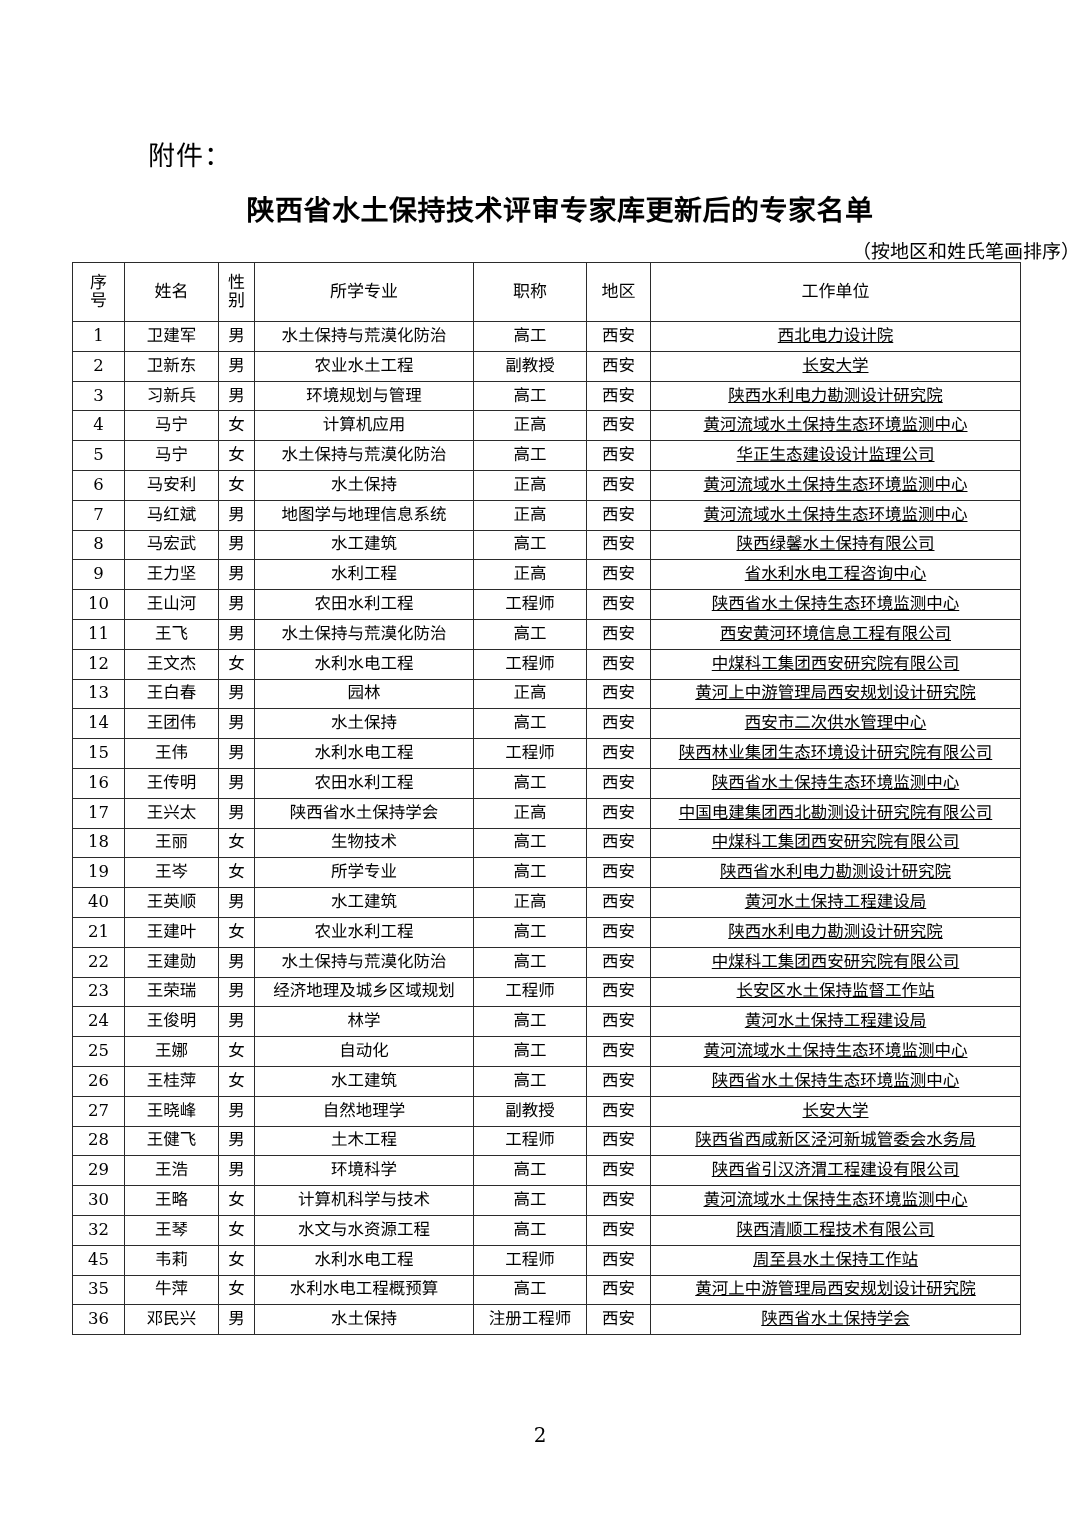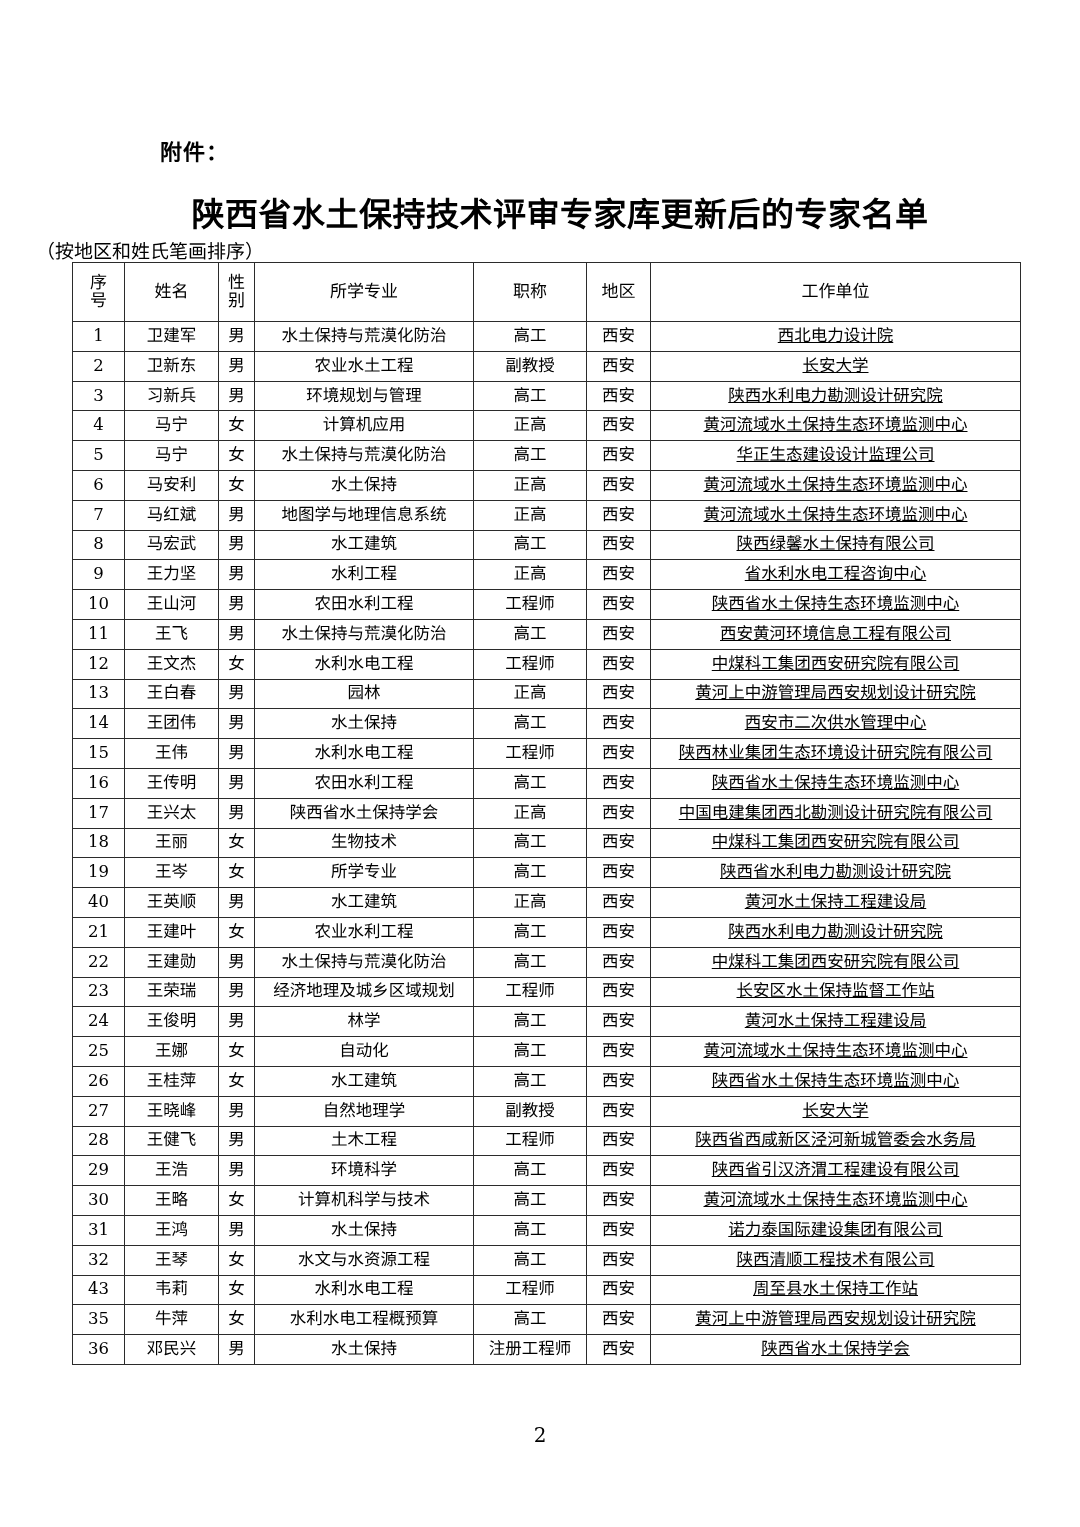--- a/index.html
+++ b/index.html
@@ -19,45 +19,45 @@
   .page {
     width: 1080px;
     height: 1527px;
     position: relative;
     box-sizing: border-box;
   }
 
   
   .attachment-label {
     position: absolute;
-    left: 160px;
+    left: 148px;
     top: 134px;
-    font-size: 22px;
-    font-weight: bold;
+    font-size: 27px;
+    font-weight: normal;
     letter-spacing: 1px;
     font-family: "DejaVu Serif", "Liberation Serif", serif;
   }
   .doc-title {
     position: absolute;
     left: 0;
     right: 0;
     top: 188px;
     text-align: center;
-    font-size: 33px;
+    font-size: 28px;
     font-weight: bold;
     letter-spacing: 0.5px;
     padding-left: 40px;
     box-sizing: border-box;
   }
   .doc-subtitle {
     position: absolute;
     left: 0;
     right: 0;
     top: 236px;
-    text-align: left;
+    text-align: right;
     font-size: 19px;
     padding-left: 36px;
     box-sizing: border-box;
   }
 
   
   .table-wrap {
     position: absolute;
     left: 72px;
     top: 262px;
@@ -427,39 +427,30 @@
           <tr>
             <td class="cell-seq">30</td>
             <td class="cell-name">王略</td>
             <td class="cell-gender">女</td>
             <td class="cell-major">计算机科学与技术</td>
             <td class="cell-title">高工</td>
             <td class="cell-region">西安</td>
             <td class="cell-unit">黄河流域水土保持生态环境监测中心</td>
           </tr>
           <tr>
-            <td class="cell-seq">31</td>
-            <td class="cell-name">王鸿</td>
-            <td class="cell-gender">男</td>
-            <td class="cell-major">水土保持</td>
-            <td class="cell-title">高工</td>
-            <td class="cell-region">西安</td>
-            <td class="cell-unit">诺力泰国际建设集团有限公司</td>
-          </tr>
-          <tr>
             <td class="cell-seq">32</td>
             <td class="cell-name">王琴</td>
             <td class="cell-gender">女</td>
             <td class="cell-major">水文与水资源工程</td>
             <td class="cell-title">高工</td>
             <td class="cell-region">西安</td>
             <td class="cell-unit">陕西清顺工程技术有限公司</td>
           </tr>
           <tr>
-            <td class="cell-seq">43</td>
+            <td class="cell-seq">45</td>
             <td class="cell-name">韦莉</td>
             <td class="cell-gender">女</td>
             <td class="cell-major">水利水电工程</td>
             <td class="cell-title">工程师</td>
             <td class="cell-region">西安</td>
             <td class="cell-unit">周至县水土保持工作站</td>
           </tr>
           <tr>
             <td class="cell-seq">35</td>
             <td class="cell-name">牛萍</td>

